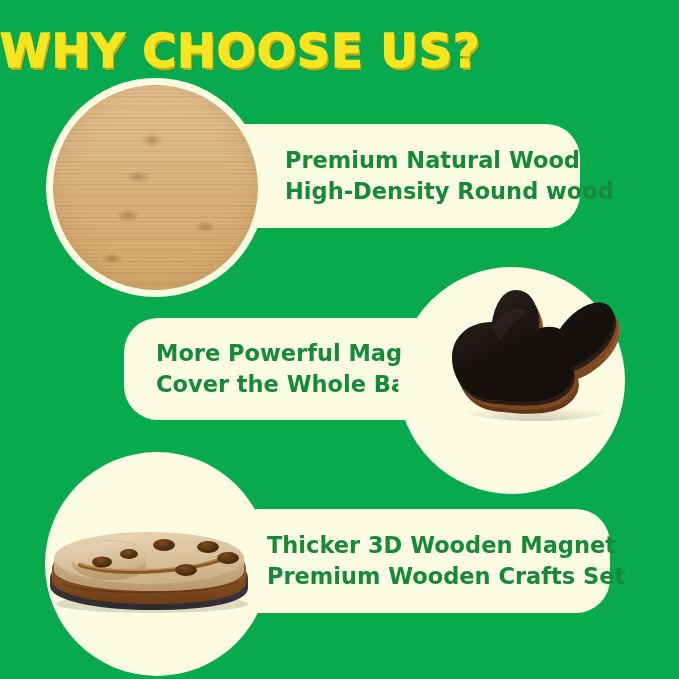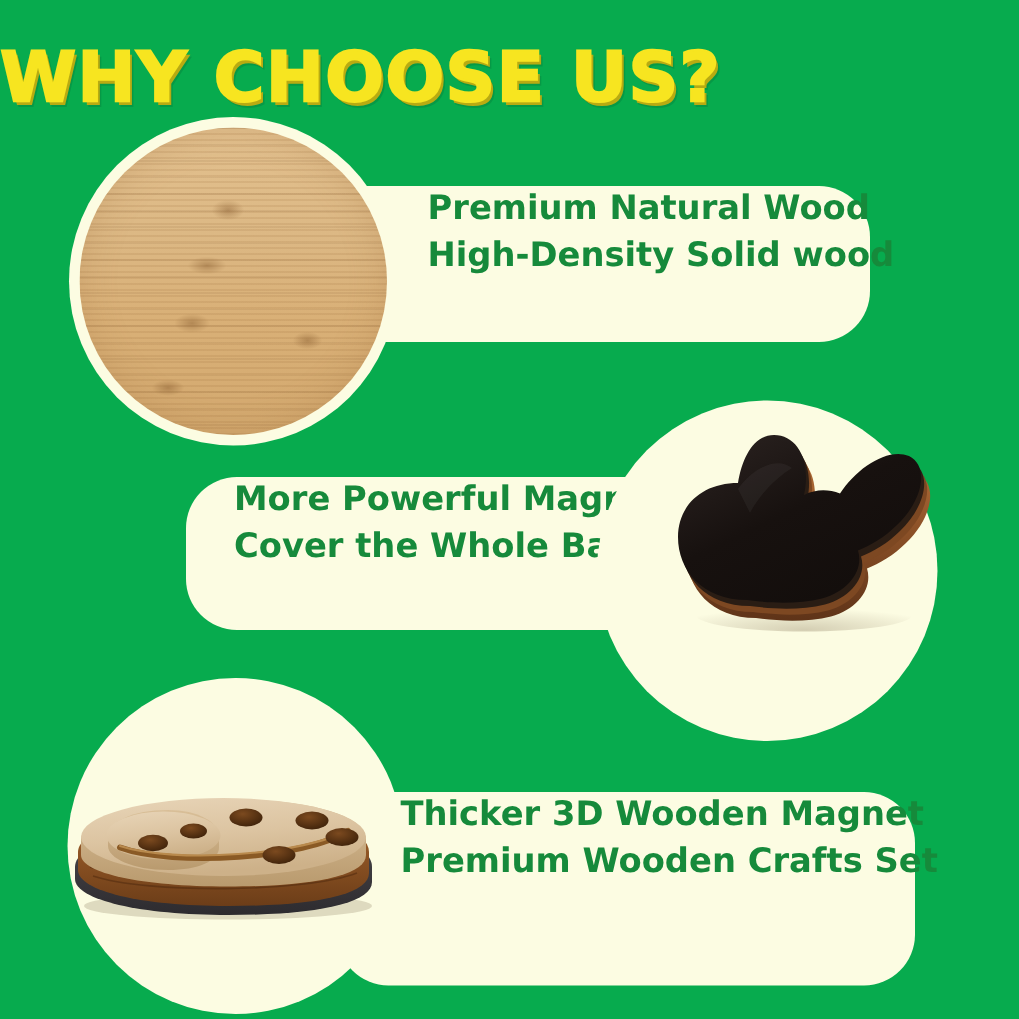--- a/index.html
+++ b/index.html
@@ -34,20 +34,21 @@
     white-space: nowrap;
   }
 
   
   .card {
     position: absolute;
     background: #fcfce2;
     border-radius: 34px;
     display: flex;
     flex-direction: column;
+    justify-content: center;
     box-sizing: border-box;
   }
   .card .line {
     color: #168a3b;
     font-family: "DejaVu Sans", sans-serif;
     font-weight: bold;
     font-size: 22.5px;
     line-height: 1.36;
     white-space: nowrap;
   }
@@ -69,23 +70,23 @@
     top: 318px;
     width: 400px;
     height: 102px;
     padding-left: 32px;
     z-index: 5;
   }
 
   
   #card-thicker {
     left: 225px;
-    top: 528px;
+    top: 509px;
     width: 385px;
-    height: 129px;
+    height: 104px;
     padding-left: 42px;
     z-index: 5;
   }
 
   
   .cream-disc {
     position: absolute;
     background: #fcfce2;
     border-radius: 50%;
     z-index: 6;
@@ -163,21 +164,21 @@
     <div class="knot" style="left:88px;  top:48px;  width:22px; height:14px;"></div>
     <div class="knot" style="left:72px;  top:86px;  width:26px; height:12px;"></div>
     <div class="knot" style="left:63px;  top:124px; width:24px; height:13px;"></div>
     <div class="knot" style="left:142px; top:136px; width:20px; height:12px;"></div>
     <div class="knot" style="left:48px;  top:168px; width:22px; height:11px;"></div>
     <span class="sr">Round bamboo wood disc with horizontal grain</span>
   </div>
 
   <div class="card" id="card-wood">
     <div class="line">Premium Natural Wood</div>
-    <div class="line">High-Density Solid wood</div>
+    <div class="line">High-Density Round wood</div>
   </div>
 
   <div class="cream-disc" id="disc-bunny"></div>
 
   <div class="card" id="card-magnet">
     <div class="line">More Powerful Magnet</div>
     <div class="line">Cover the Whole Back</div>
   </div>
 
   <div id="bunny-wrap">

